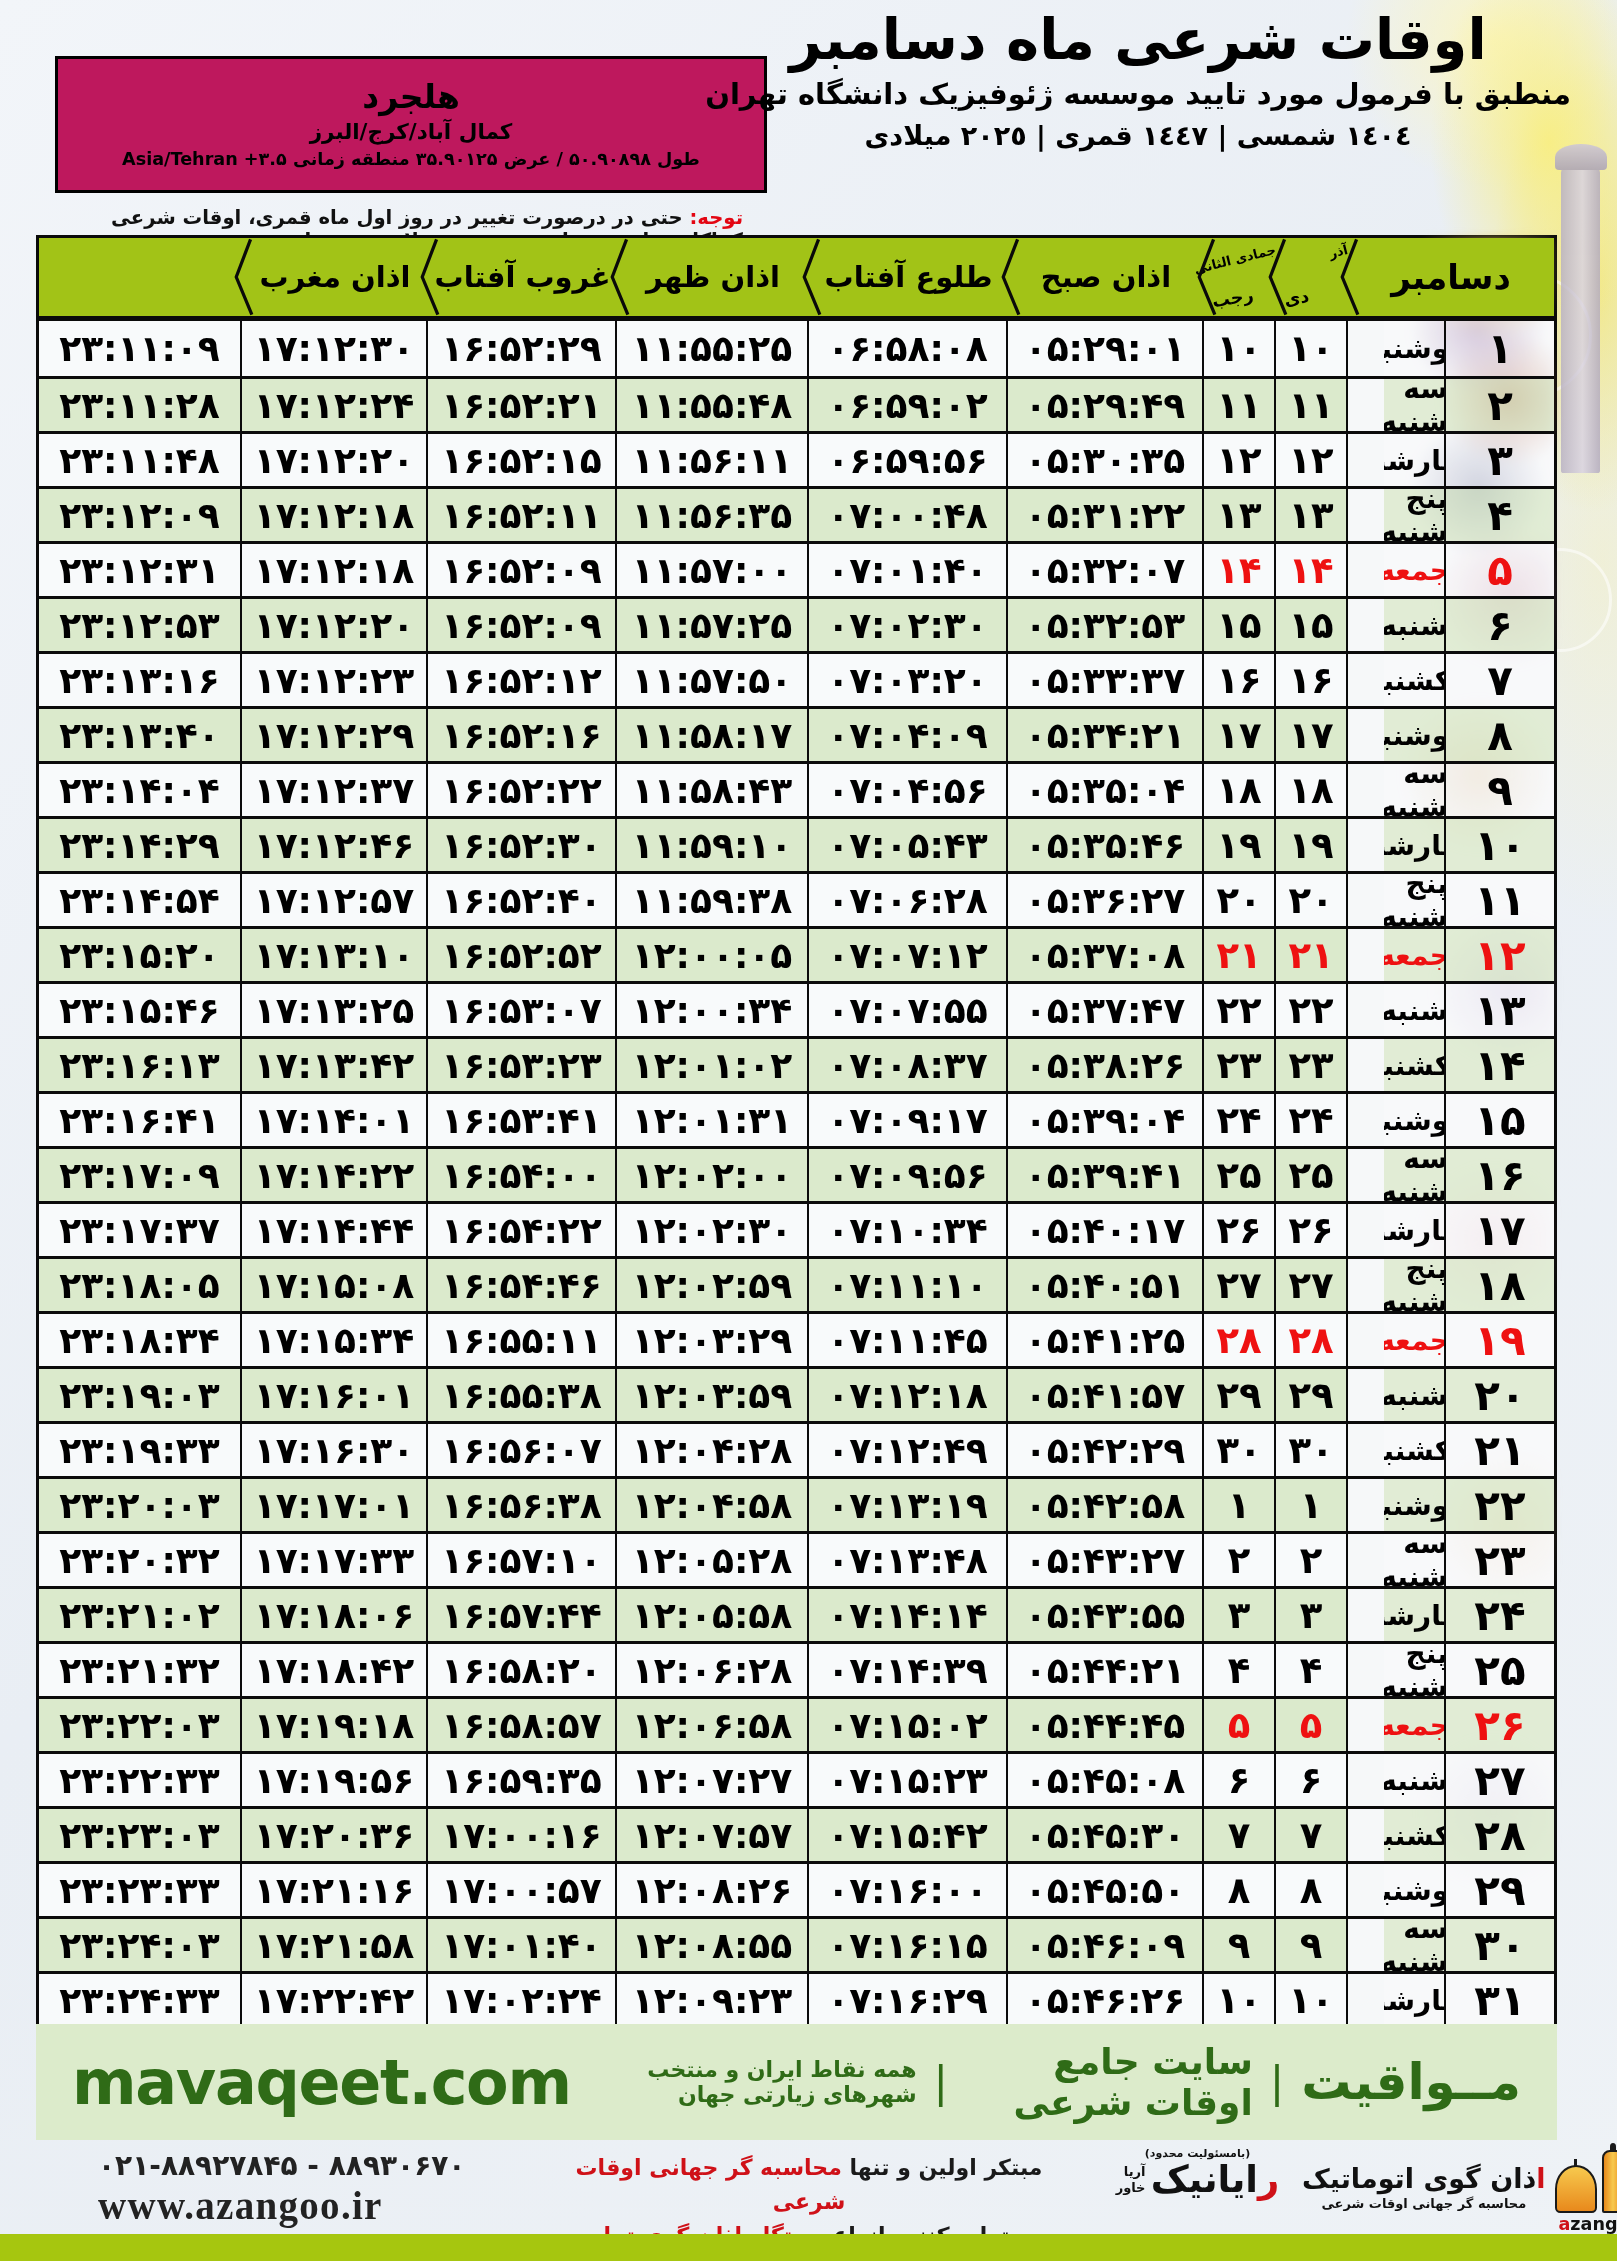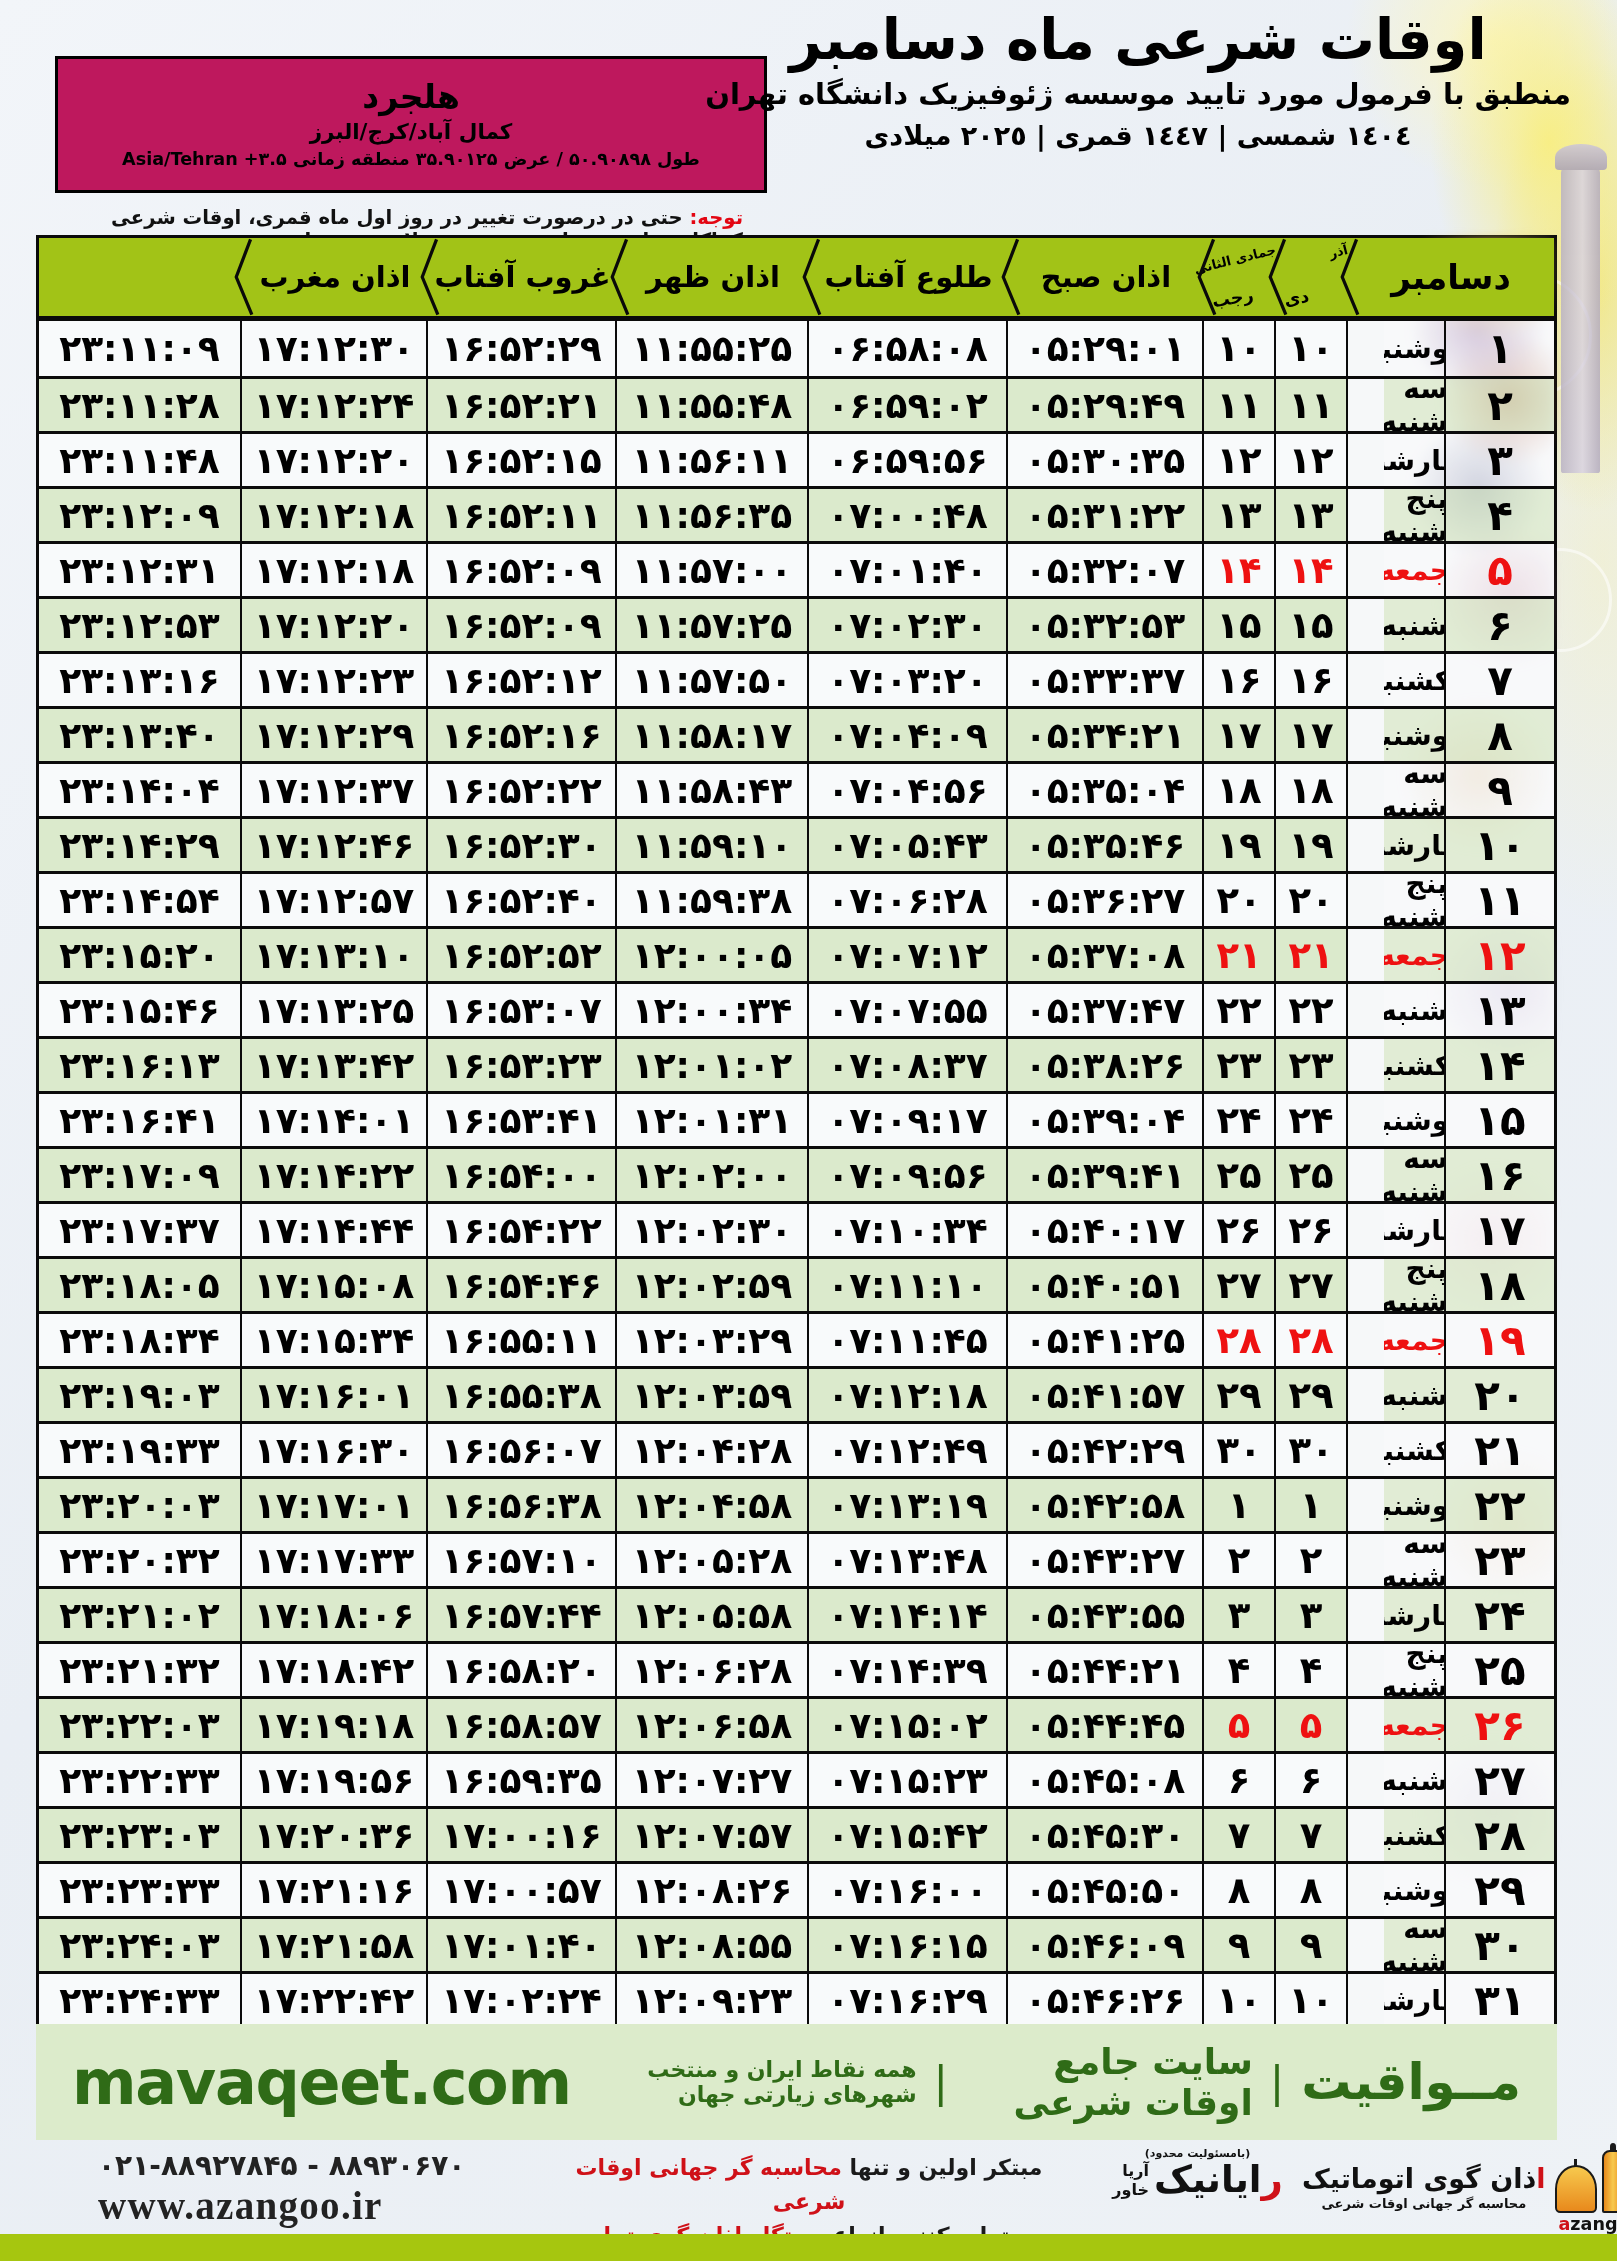--- a/index.html
+++ b/index.html
@@ -112,21 +112,21 @@
   .f-contact{position:absolute;left:98px;top:5.2px;width:444px;text-align:left;color:#222;}
   .f-phones{direction:ltr;font-size:28px;font-weight:800;letter-spacing:0.7px;}
   .f-site{font-family:"Liberation Serif",serif;font-size:39px;font-weight:700;letter-spacing:1.3px;margin-top:1.3px;}
   .f-promo{position:absolute;left:548px;top:6.5px;width:522px;direction:rtl;text-align:center;
     font-size:22px;font-weight:800;line-height:1.55;color:#1a1a1a;}
   .red{color:#cf1118;}
   .f-rayanik{position:absolute;left:1103px;top:2.6px;width:189px;direction:rtl;text-align:center;color:#111;}
   .f-rayanik .r-note{font-size:11px;font-weight:700;}
   .r-row{display:flex;direction:rtl;align-items:center;justify-content:center;gap:5.2px;}
   .r-name{font-size:37px;font-weight:900;line-height:1.1;}
-  .r-sub{display:flex;flex-direction:column;font-size:16px;font-weight:700;line-height:1.2;text-align:right;}
+  .r-sub{display:flex;flex-direction:column;font-size:13px;font-weight:700;line-height:1.2;text-align:right;}
   .f-azangoo{position:absolute;left:1302px;top:0px;width:261px;display:flex;align-items:center;gap:9px;}
   .az-text{direction:rtl;text-align:center;color:#111;}
   .az-name{font-size:27px;font-weight:900;white-space:nowrap;}
   .az-name .red{font-weight:900;}
   .az-tagline{font-size:13px;font-weight:800;margin-top:2.6px;white-space:nowrap;}
   .az-icon{position:relative;width:77px;height:86px;flex:0 0 auto;}
   .az-dome{position:absolute;left:0;bottom:17px;width:42px;height:48px;
     background:linear-gradient(180deg,#f7c94e,#e8891c);border:2px solid #1a1a1a;
     border-radius:50% 50% 5.2px 5.2px;box-sizing:border-box;}
   .az-dome::before{content:"";position:absolute;left:17px;top:-7.8px;width:3.9px;height:7.8px;background:#1a1a1a;}

